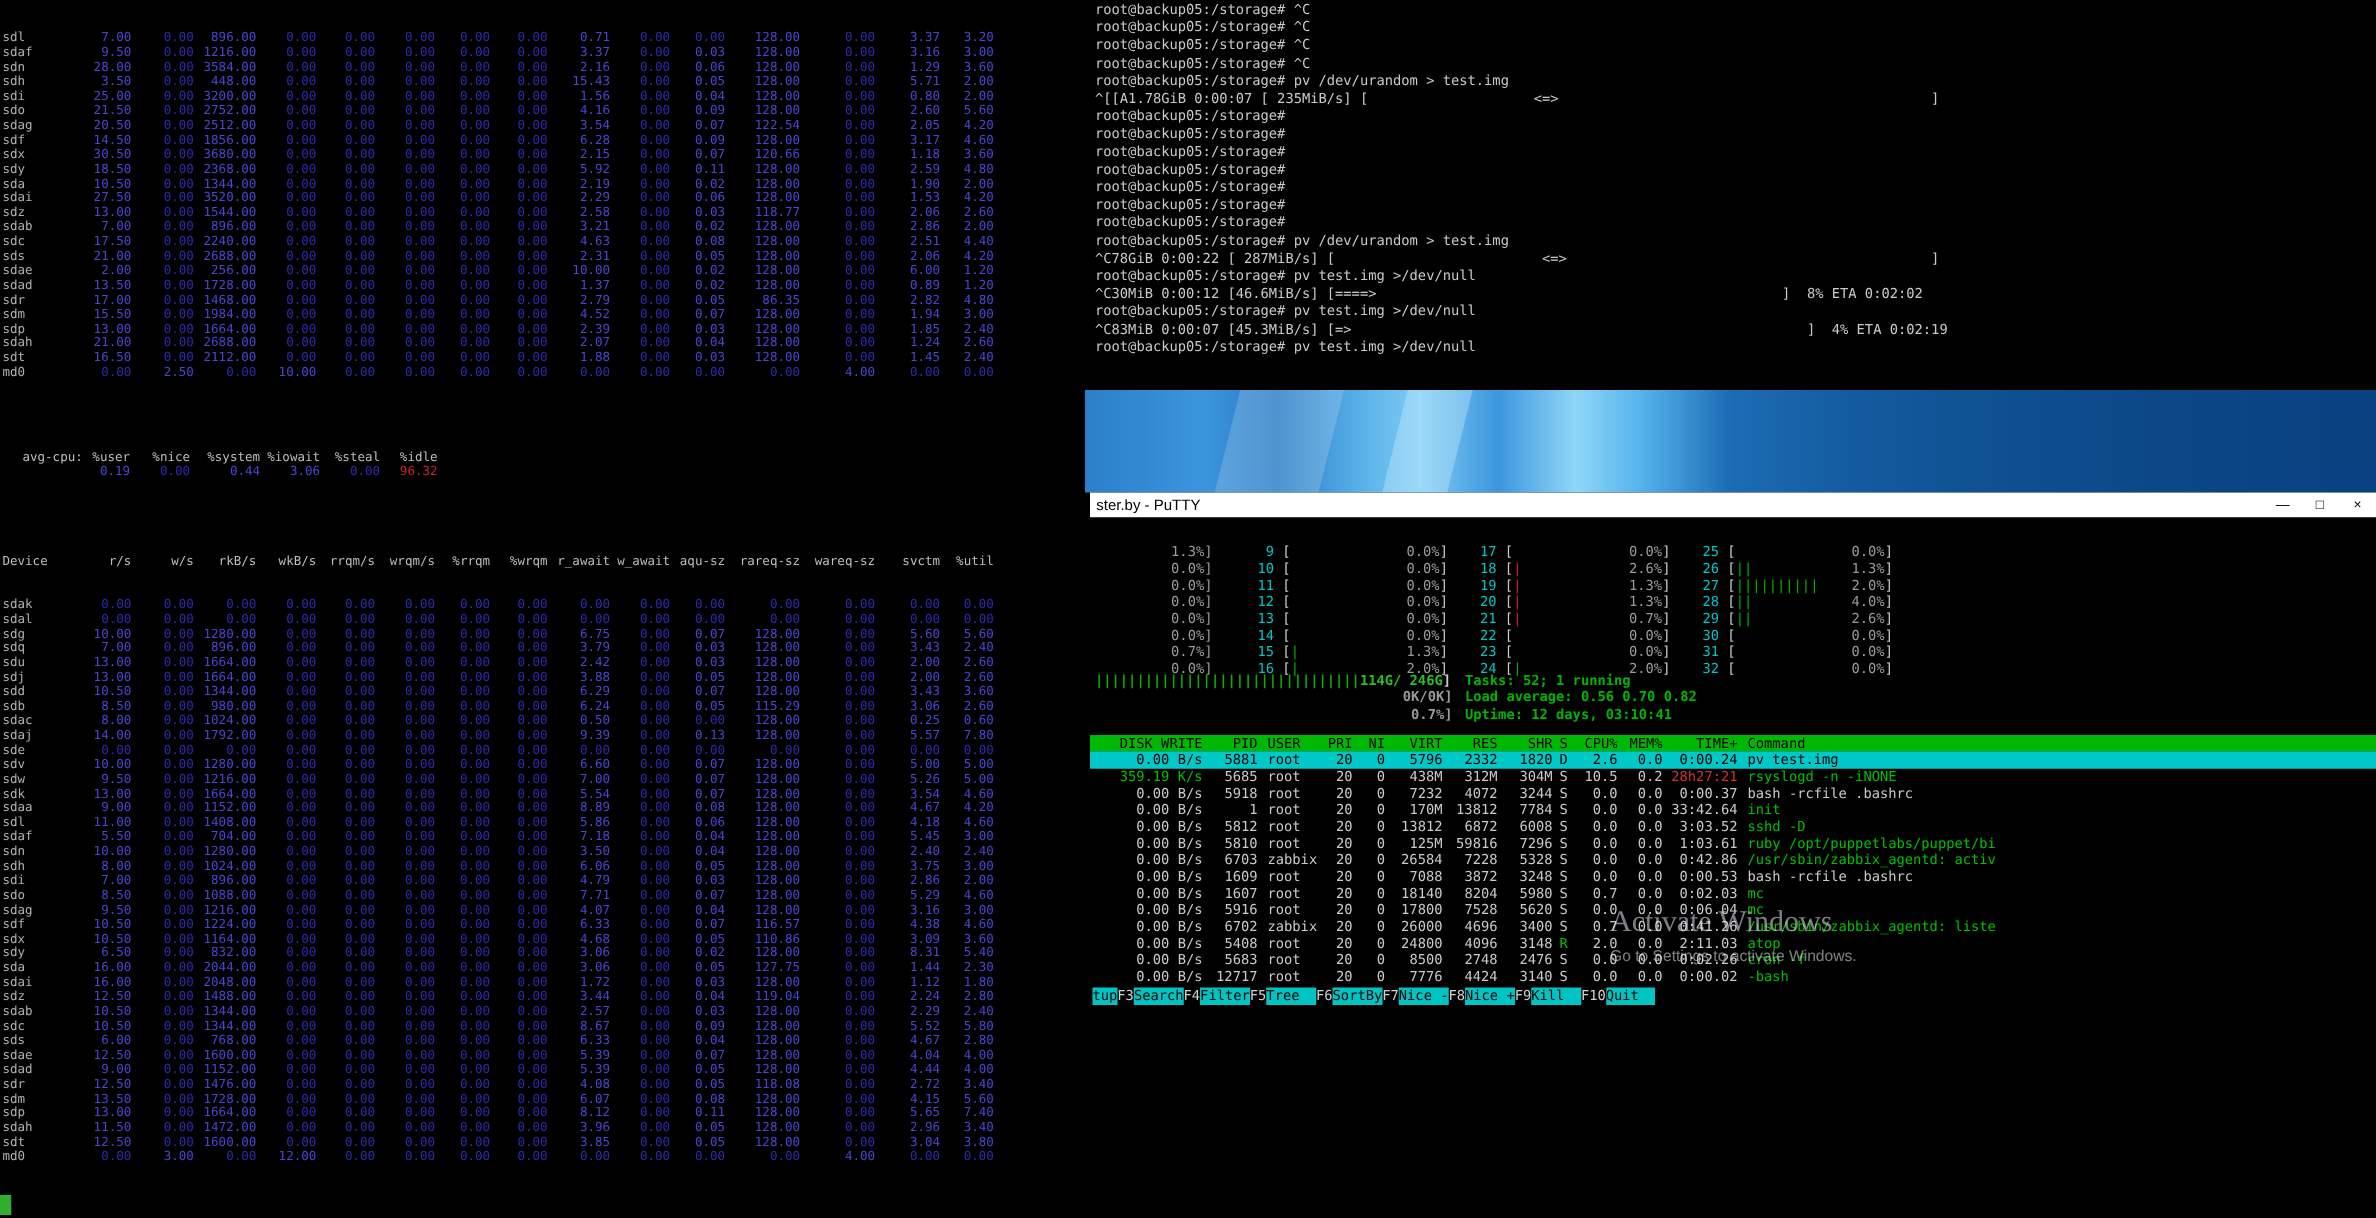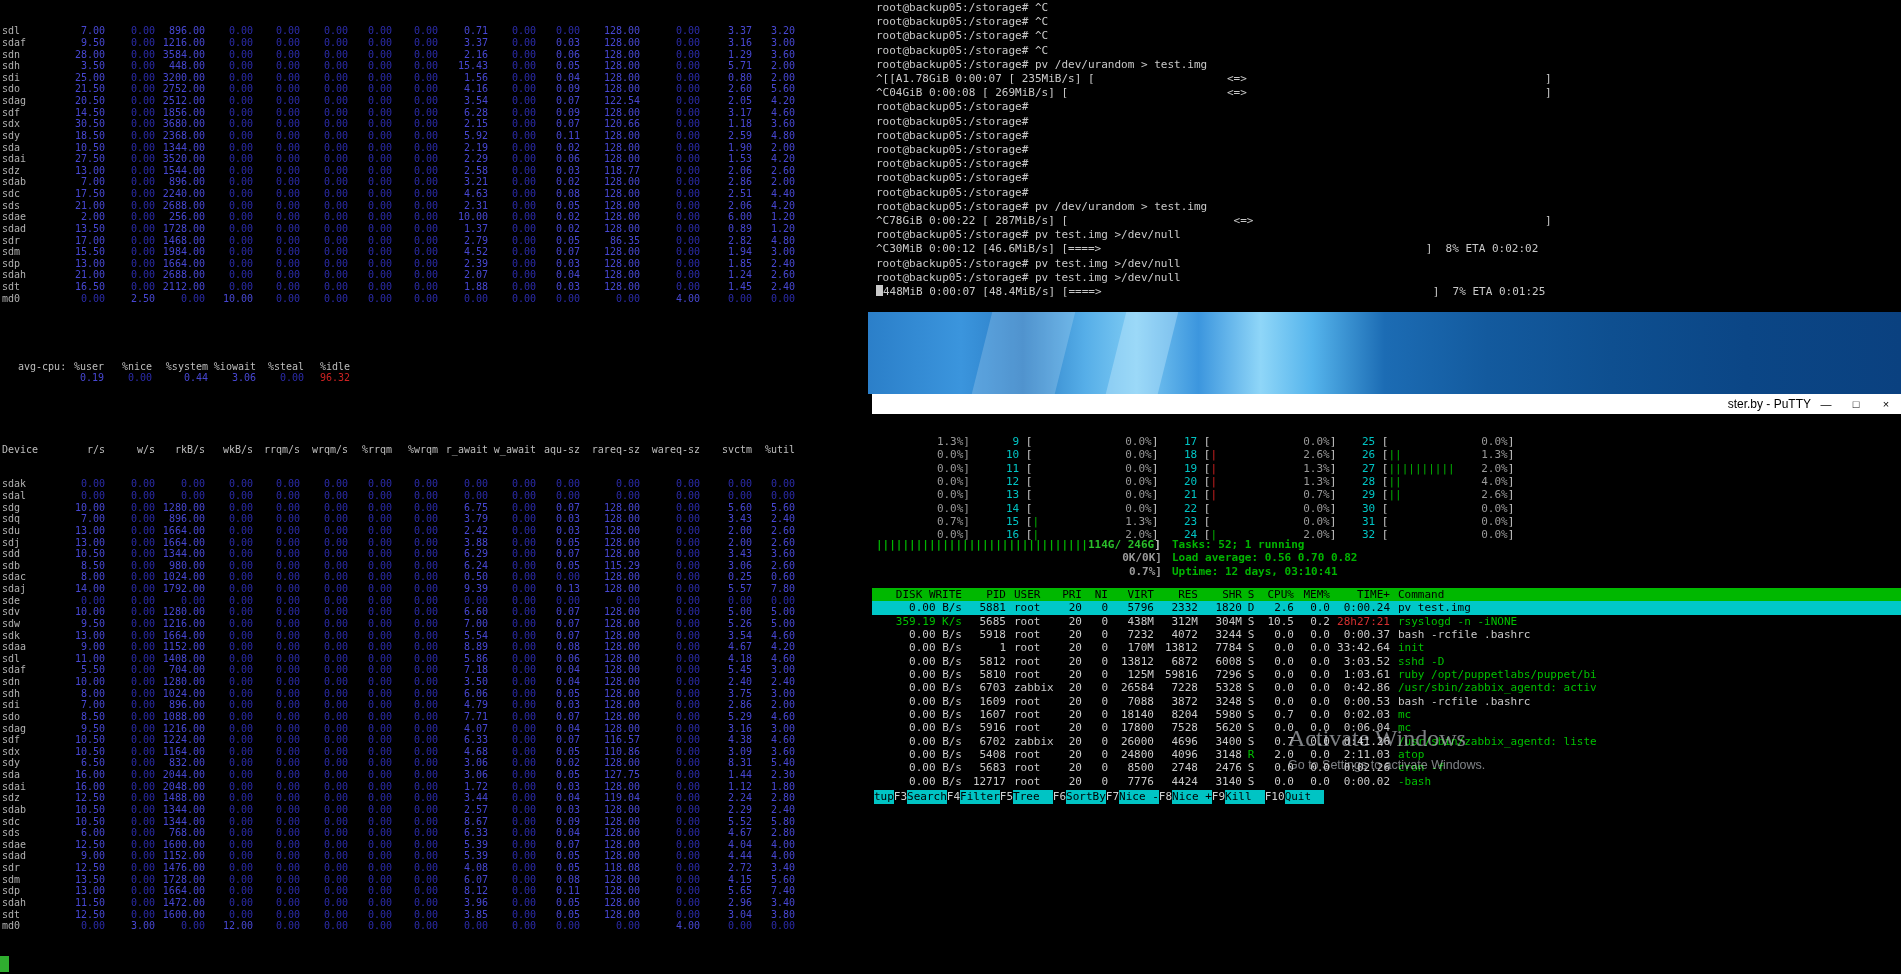--- a/index.html
+++ b/index.html
@@ -44,21 +44,21 @@
     background:linear-gradient(90deg,#2b7fc9 0%,#3b95dd 9%,#2a7cc4 15%,#56aee8 21%,#7fccf4 26%,
       #3c96de 32%,#8fd6f8 38%,#55b4ec 43%,#1c6cb4 50%,#135a9e 60%,#0e4f90 72%,#0b4686 85%,#0a4180 100%);}
   .beam{position:absolute;top:0;height:100%;transform:skewX(-14deg);}
   .beam.b1{left:11%;width:8%;background:rgba(255,255,255,0.18);}
   .beam.b2{left:24%;width:5%;background:rgba(210,240,255,0.35);}
 
   
   .putty{position:absolute;left:872px;top:394px;width:1029px;height:580px;background:#000;z-index:2;}
   .ptitle{height:20px;background:#ffffff;display:flex;align-items:center;
           font-family:"Liberation Sans",sans-serif;font-size:12px;color:#000;}
-  .ptext{padding-left:5px;flex:1;text-align:right;}
+  .ptext{padding-left:5px;flex:1;}
   .pbtns{display:flex;height:20px;}
   .pbtn{width:30px;height:20px;display:flex;align-items:center;justify-content:center;
         font-size:11px;color:#000;}
   .pbody{position:absolute;top:20px;left:0;right:0;bottom: 0;background:#000;
          color:#c9c9c9;font-size:11px;}
   #cpu{position:absolute;left:4px;top:21px;line-height:13.35px;}
   .crow{white-space:pre;}
   .crow .tail{display:inline-block;width:94px;text-align:right;color:#9a9a9a;margin-right:36px;}
   .crow .cc{display:inline-block;width:152px;margin-right:26px;}
   .cy{color:#00c4c4}
@@ -116,35 +116,34 @@
     <div class="cursor-bl"></div>
   </section>
 
   <section class="shell" id="shell">
       <div class="tl">root@backup05:/storage# ^C</div>
       <div class="tl">root@backup05:/storage# ^C</div>
       <div class="tl">root@backup05:/storage# ^C</div>
       <div class="tl">root@backup05:/storage# ^C</div>
       <div class="tl">root@backup05:/storage# pv /dev/urandom &gt; test.img</div>
       <div class="tl">^[[A1.78GiB 0:00:07 [ 235MiB/s] [                    &lt;=&gt;                                             ]</div>
-      <div class="tl">^C04GiB 0:00:08 [ 269MiB/s] [                        &lt;=&gt;                                             ]</div>
       <div class="tl">root@backup05:/storage#</div>
       <div class="tl">root@backup05:/storage#</div>
       <div class="tl">root@backup05:/storage#</div>
       <div class="tl">root@backup05:/storage#</div>
       <div class="tl">root@backup05:/storage#</div>
       <div class="tl">root@backup05:/storage#</div>
       <div class="tl">root@backup05:/storage#</div>
       <div class="tl">root@backup05:/storage# pv /dev/urandom &gt; test.img</div>
       <div class="tl">^C78GiB 0:00:22 [ 287MiB/s] [                         &lt;=&gt;                                            ]</div>
       <div class="tl">root@backup05:/storage# pv test.img &gt;/dev/null</div>
       <div class="tl">^C30MiB 0:00:12 [46.6MiB/s] [====&gt;                                                 ]  8% ETA 0:02:02</div>
       <div class="tl">root@backup05:/storage# pv test.img &gt;/dev/null</div>
+      <div class="tl">^C83MiB 0:00:07 [45.3MiB/s] [=&gt;                                                       ]  4% ETA 0:02:19</div>
       <div class="tl">root@backup05:/storage# pv test.img &gt;/dev/null</div>
-      <div class="tl"><span class="blk"></span>448MiB 0:00:07 [48.4MiB/s] [====&gt;                                                  ]  7% ETA 0:01:25</div>
     </section>
 
   <div class="desktop">
     <div class="beam b1"></div>
     <div class="beam b2"></div>
   </div>
 
   <section class="putty">
     <div class="ptitle">
       <span class="ptext">ster.by - PuTTY</span>

